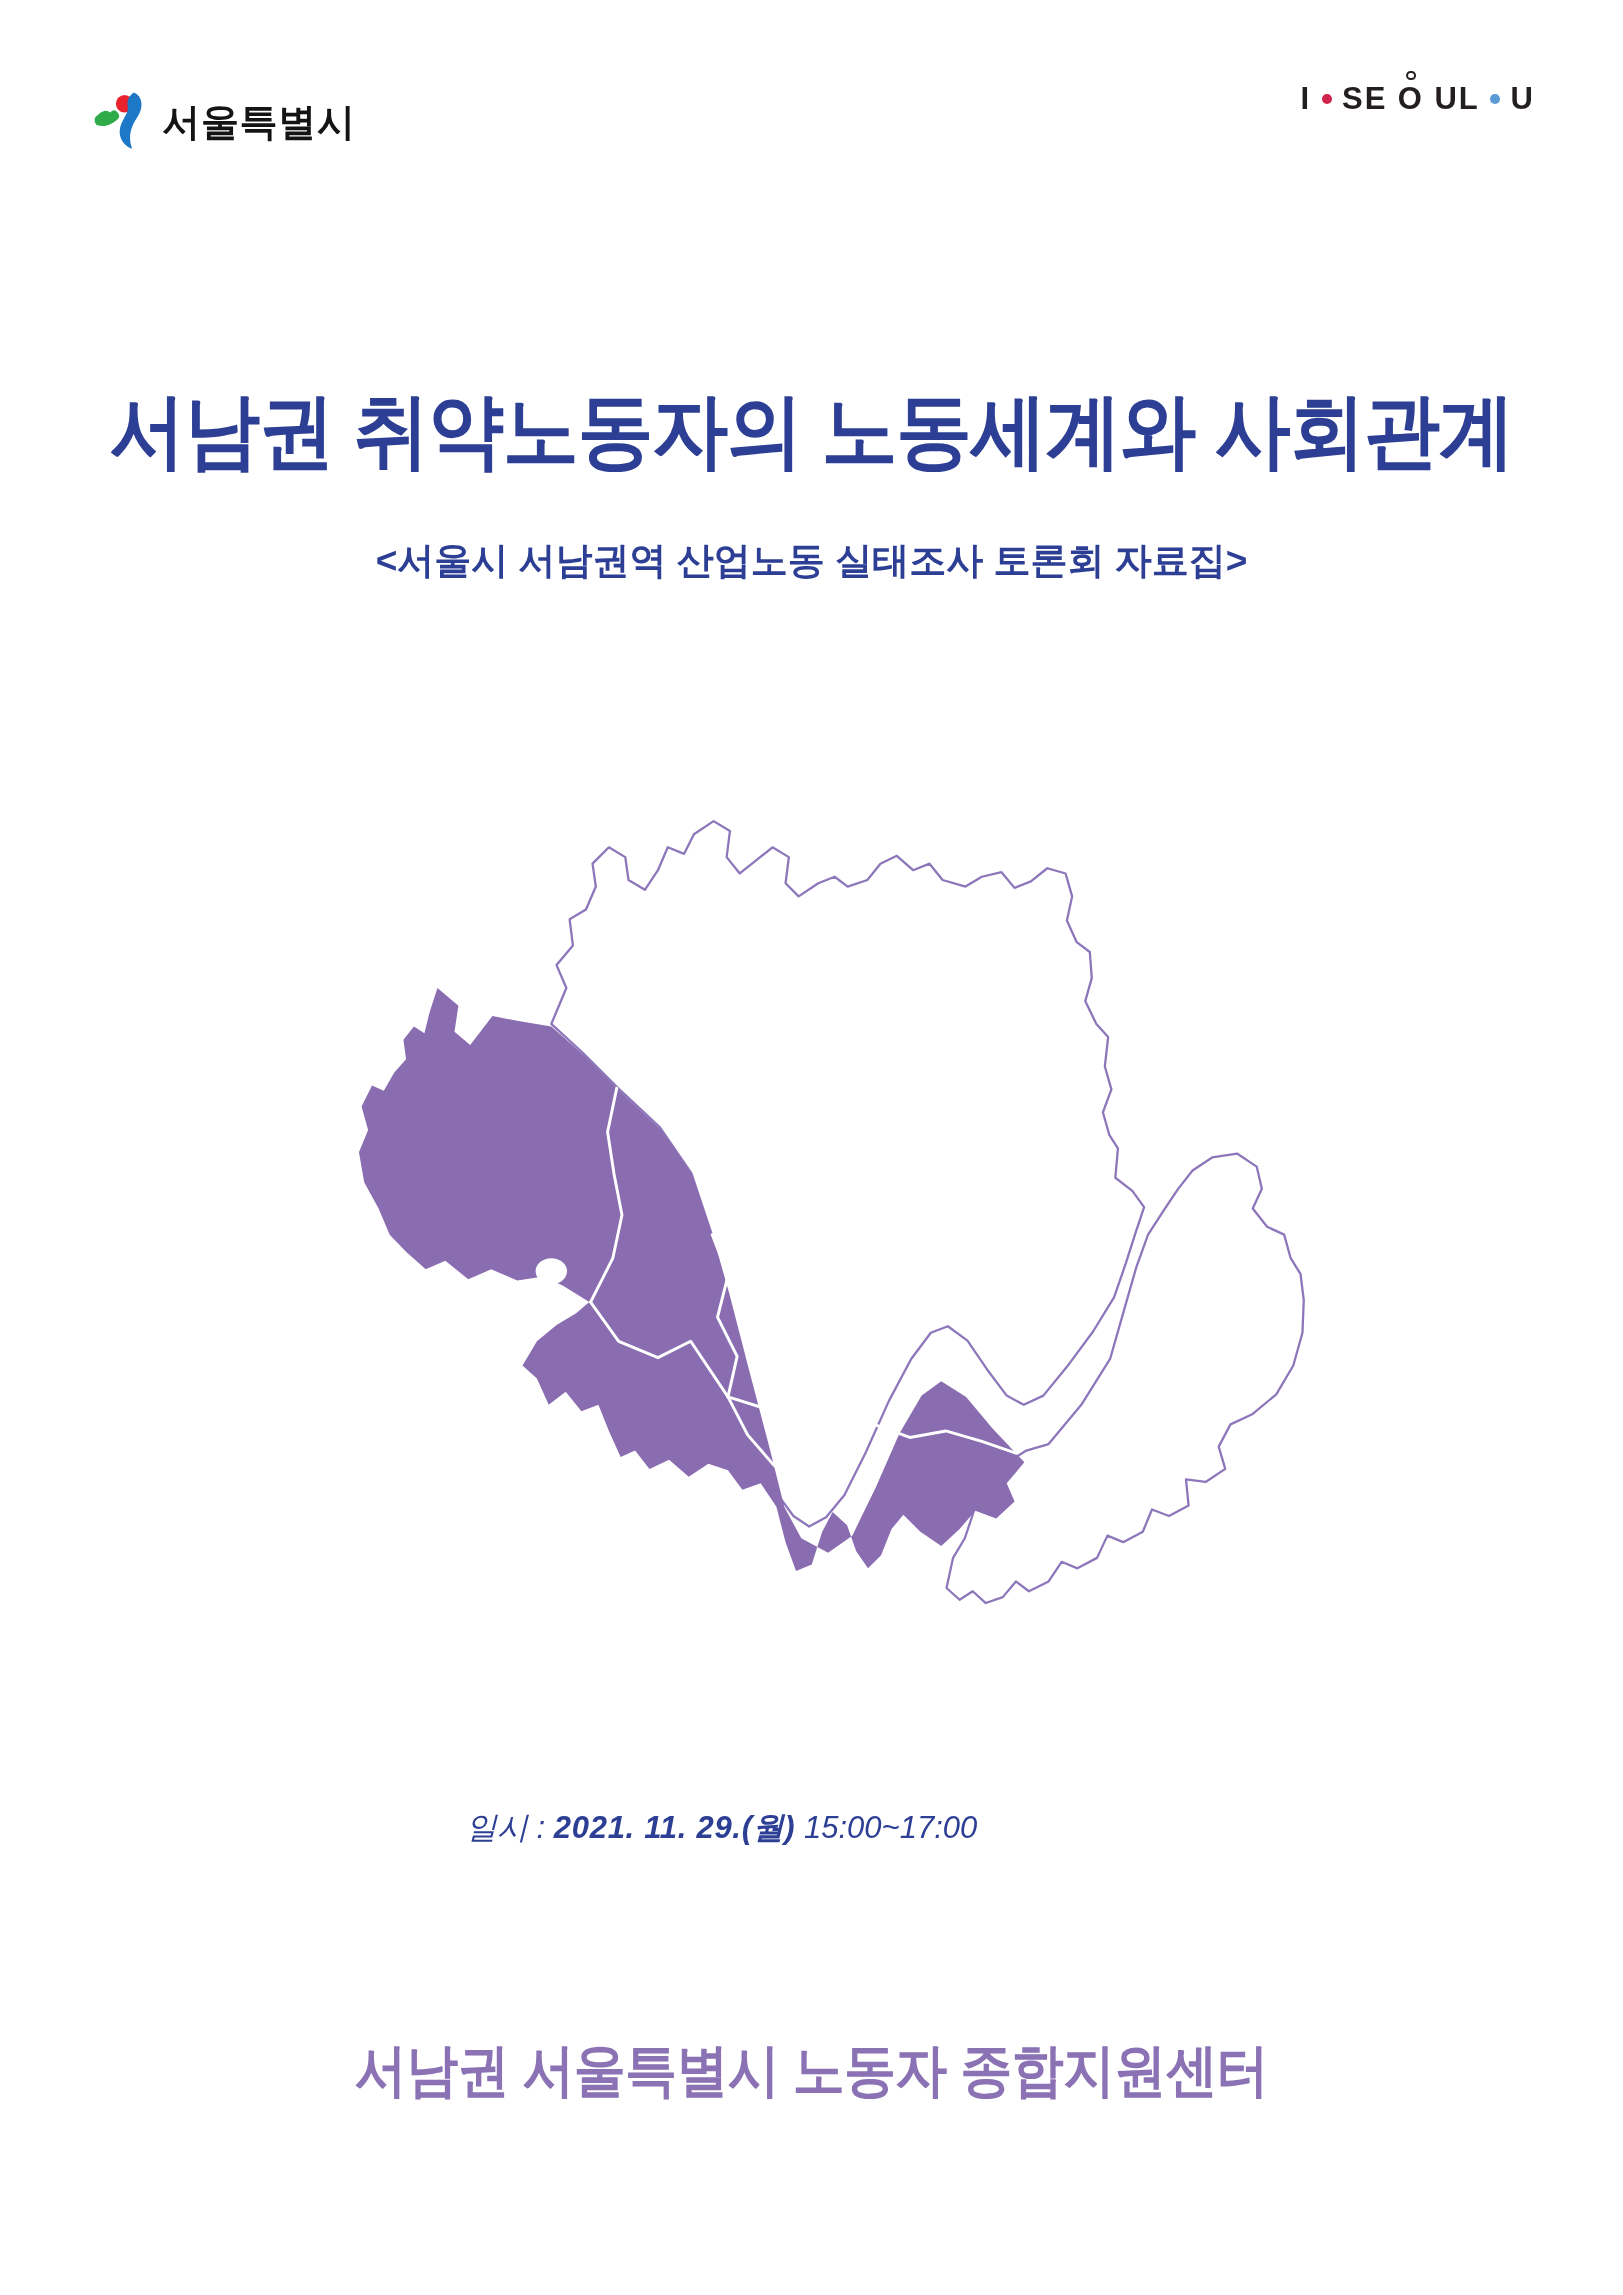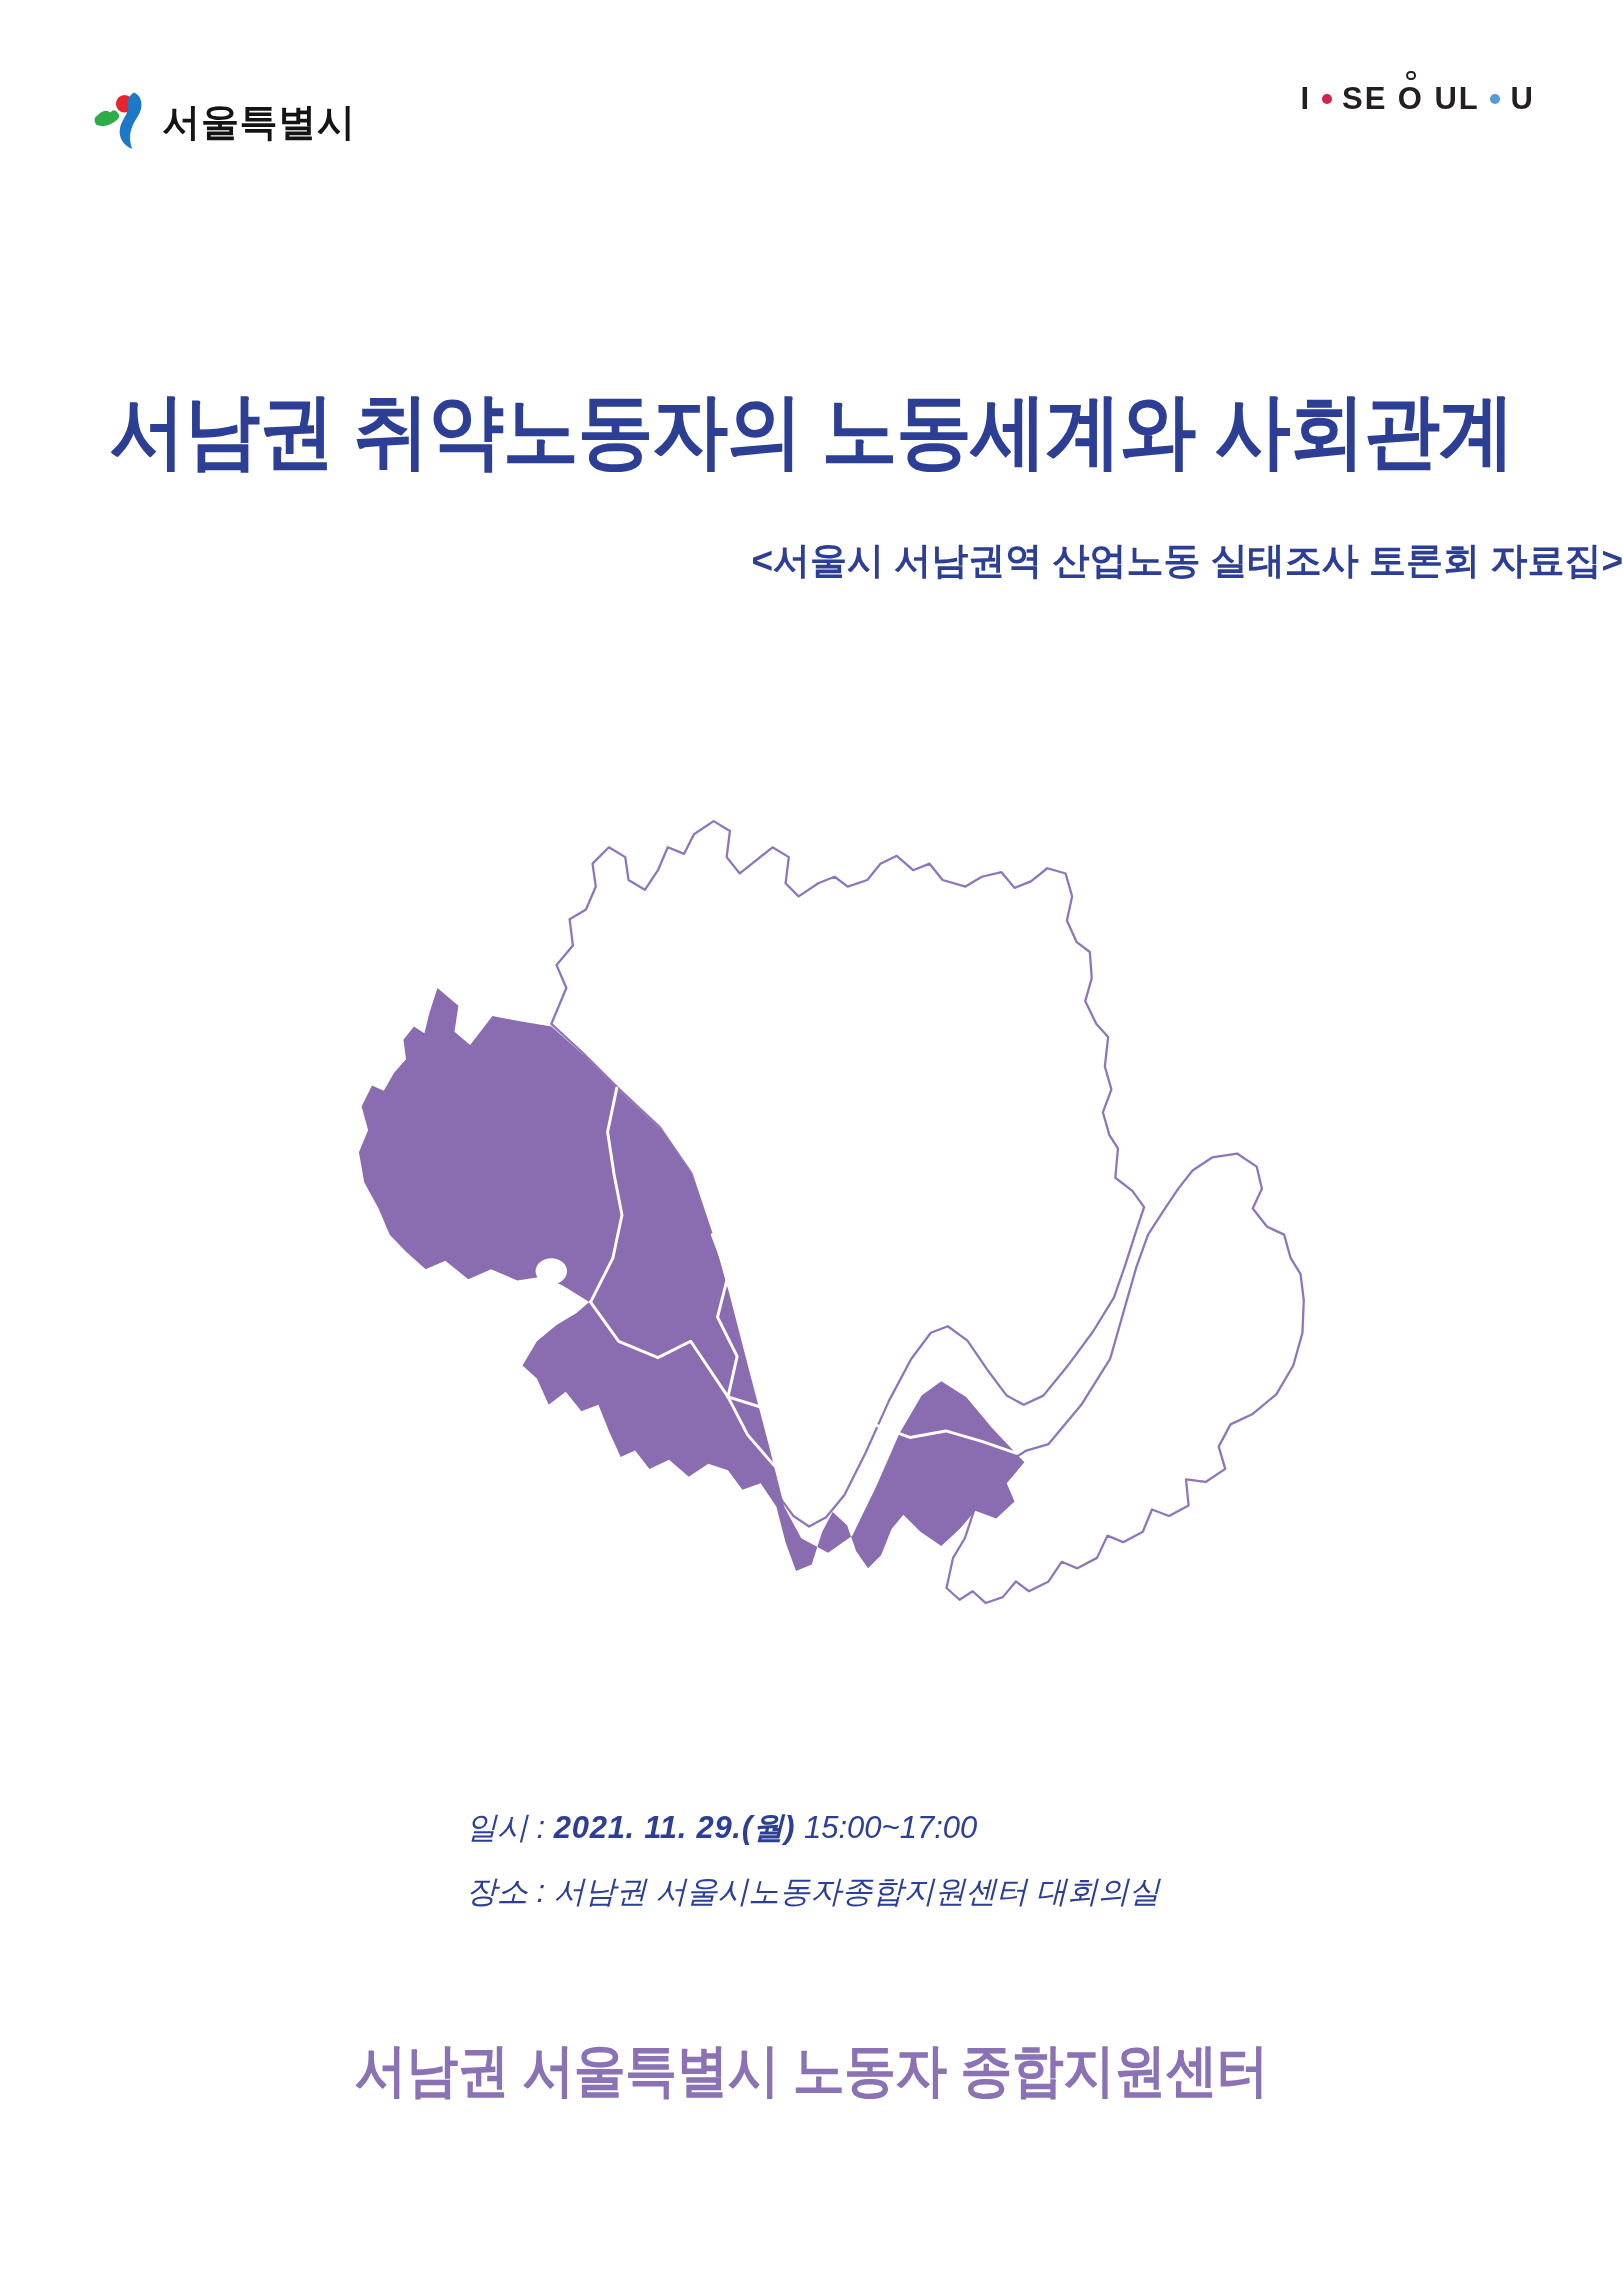--- a/index.html
+++ b/index.html
@@ -34,21 +34,21 @@
   }
   
   .main-title{
     position:absolute;left:0;right:0;top:377px;
     text-align:center;white-space:nowrap;
     font-size:76px;font-weight:900;color:#2c3f94;letter-spacing:-1.3px;
     transform:scaleY(1.08);transform-origin:top center;
   }
   .sub-title{
     position:absolute;left:0;right:0;top:536px;
-    text-align:right;white-space:nowrap;
+    text-align:center;white-space:nowrap;
     font-size:37px;font-weight:600;color:#2c3f94;letter-spacing:0;
   }
   
   .map-wrap{position:absolute;left:321px;top:749px;width:988px;height:864px;}
   
   .info{
     position:absolute;left:466px;top:1807px;
     display:flex;flex-direction:column;gap:22px;
     font-size:31px;color:#2c3f94;font-weight:500;font-style:italic;
   }
@@ -130,21 +130,18 @@
         <path d="M622,990 L680,1008 L712,978 L738,1000 L764,978 L792,1012 L845,1032 L900,1052 L955,1042 L1010,1058 L1062,1076"></path>
         <path d="M622,990 L652,1048 L690,1092 L730,1130 L768,1168"></path>
       </g>
     </svg>
   </div>
 
   <div class="info">
     <div class="line">
       <span>일시</span><span> : </span><span class="val-bold">2021. 11. 29.(월)</span><span>  15:00~17:00</span>
     </div>
-    <div class="line">
-      <span>장소</span><span> : </span><span class="val-bold"></span><span>서남권 서울시노동자종합지원센터 대회의실</span>
-    </div>
   </div>
 
   <div class="footer-title">서남권 서울특별시 노동자 종합지원센터</div>
 
 </div>
 
 
 </body></html>

